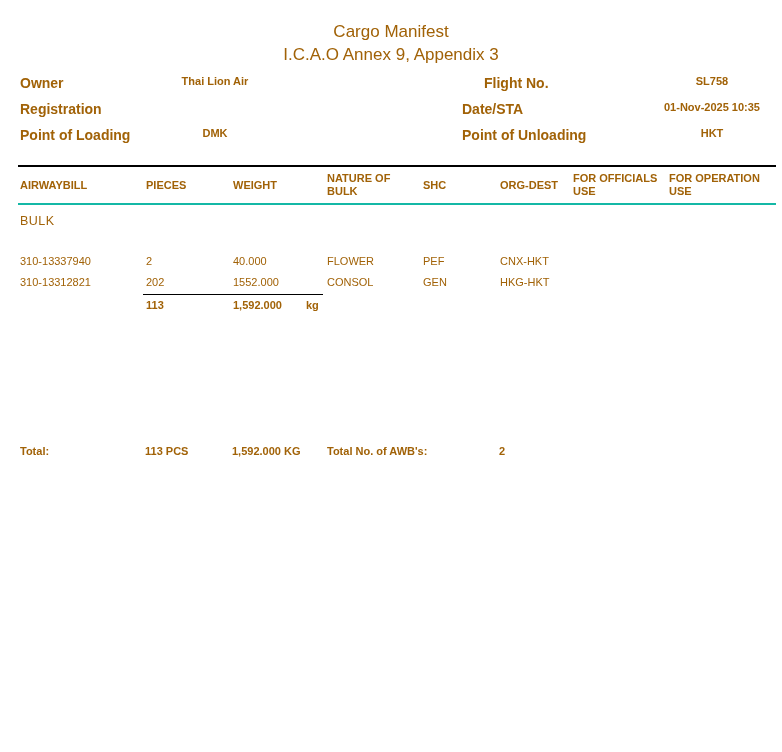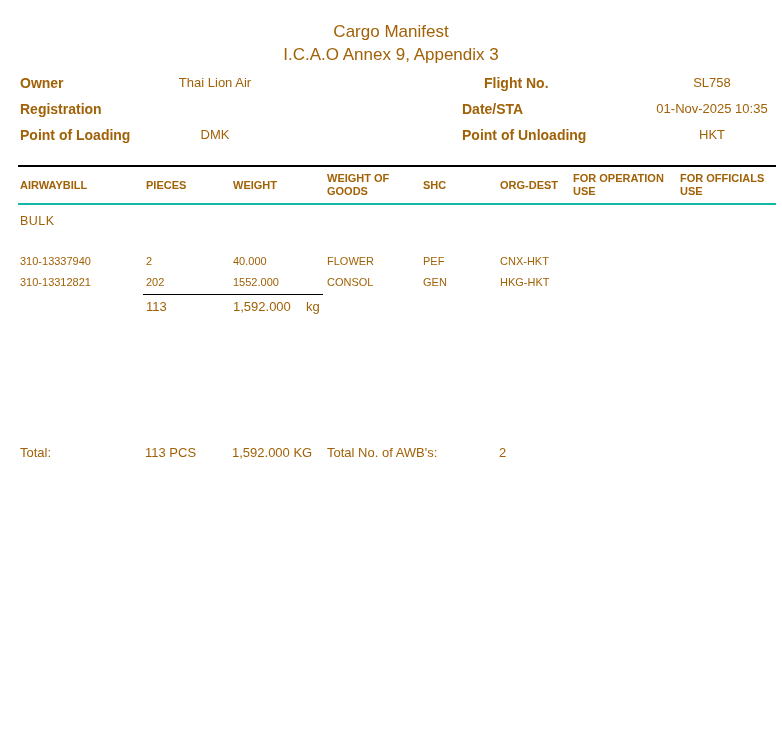--- a/index.html
+++ b/index.html
@@ -14,21 +14,21 @@
   }
   .title-line {
     position: absolute;
     left: 0; right: 0;
     text-align: center;
     font-size: 17px;
     line-height: 20px;
     white-space: nowrap;
   }
   .lbl { position: absolute; font-size: 14px; font-weight: bold; white-space: nowrap; }
-  .val { position: absolute; font-size: 13px; white-space: nowrap; }
+  .val { position: absolute; font-size: 11px; white-space: nowrap; font-weight: bold; }
   .val-center { text-align: center; }
   .thead {
     position: absolute;
     left: 18px; top: 165px;
     width: 758px;
     border-top: 2px solid #000;
     border-bottom: 2px solid #14b8a6;
     height: 36px;
     display: flex;
     align-items: center;
@@ -88,25 +88,25 @@
   <div class="lbl" style="left:462px; top:101px">Date/STA</div>
   <div class="val val-center" style="left:632px; top:101px; width:160px">01-Nov-2025 10:35</div>
 
   <div class="lbl" style="left:462px; top:127px">Point of Unloading</div>
   <div class="val val-center" style="left:632px; top:127px; width:160px">HKT</div>
 
   <div class="thead">
     <div class="cell c1">AIRWAYBILL</div>
     <div class="cell c2">PIECES</div>
     <div class="cell c3">WEIGHT</div>
-    <div class="cell c4">WEIGHT OF GOODS</div>
+    <div class="cell c4">NATURE OF BULK</div>
     <div class="cell c5">SHC</div>
     <div class="cell c6">ORG-DEST</div>
+    <div class="cell c8">FOR OFFICIALS USE</div>
     <div class="cell c7">FOR OPERATION USE</div>
-    <div class="cell c8">FOR OFFICIALS USE</div>
   </div>
 
   <div class="group-label">BULK</div>
 
   <div class="trow" style="top:255px">
     <div class="cell c1">310-13337940</div>
     <div class="cell c2">2</div>
     <div class="cell c3">40.000</div>
     <div class="cell c4">FLOWER</div>
     <div class="cell c5">PEF</div>

